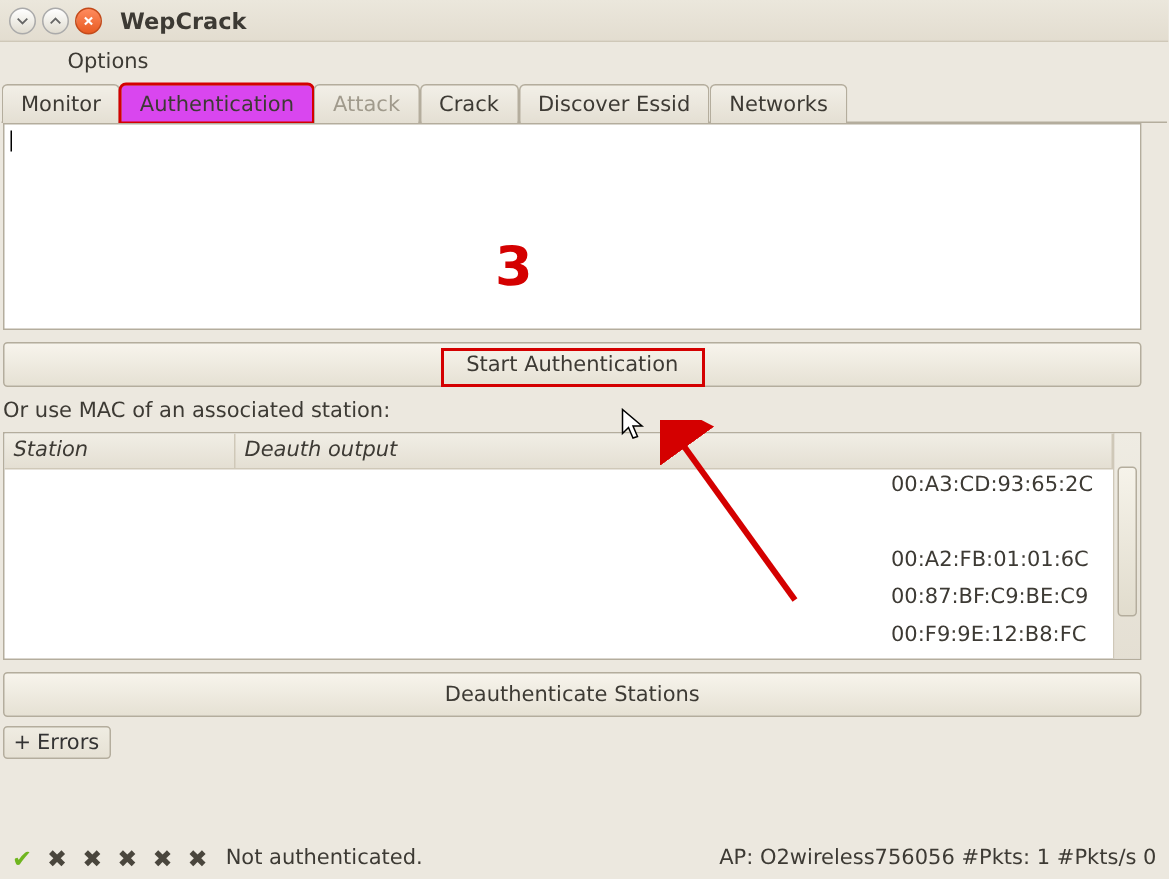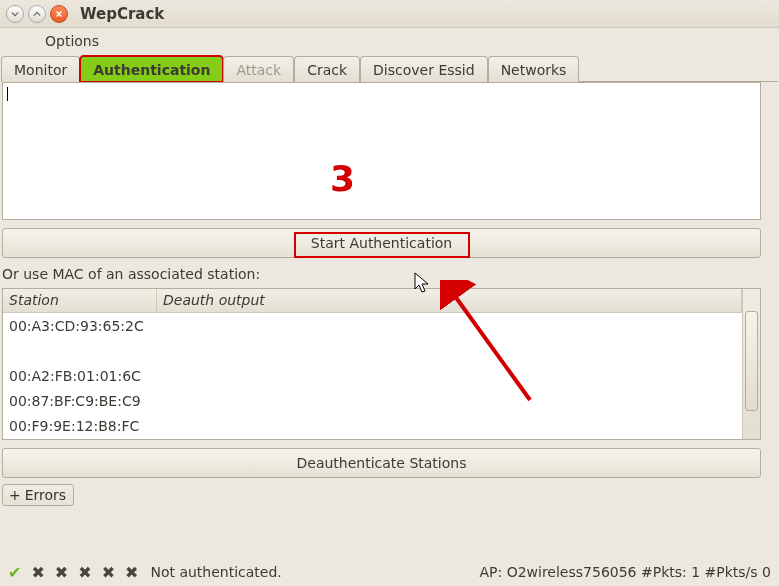--- a/index.html
+++ b/index.html
@@ -12,21 +12,21 @@
     .title-text { font-weight: bold; margin-left: 8px; font-size: 15px; color: #3d3a34; }
 
     
     .menubar { height: 26px; display: flex; align-items: center; padding: 0 6px; margin-left: 33px; }
     .menu-item { padding: 2px 6px; cursor: pointer; color: #3d3a34; }
 
     
     .tabs-wrapper { padding: 0 1px; }
     .tab-strip { display: flex; align-items: center; height: 28px; border-bottom: 1px solid #b4ad9d; }
     .tab { padding: 5px 12px 4px; border: 1px solid #b4ad9d; border-bottom: none; background: linear-gradient(#f2efe7, #e4dfd3); margin-right: 0px; border-radius: 4px 4px 0 0; cursor: pointer; color: #3d3a34; position: relative; top: 1px; }
-    .tab.active { background: #84cc16; font-weight: bold; }
+    .tab.active { background: #d946ef; font-weight: normal; }
     .tab.disabled { color: #a09a8c; }
     .tab.highlighted { outline: 2px solid #d40000; outline-offset: -1px; }
 
     
     .content { padding: 0 17px 0 1px; }
     .auth-output { background: #fff; border: 1px solid #b4ad9d; height: 138px; padding: 4px; font-family: monospace; font-size: 13px; color: #333; overflow: hidden; position: relative; }
     .auth-output .caret { display:inline-block; width:1px; height:14px; background:#000; vertical-align: top; }
 
     
     .big-btn-wrap { padding: 8px 0 4px; }
@@ -36,21 +36,21 @@
     .subtitle { padding: 4px 0 6px 0; color: #3d3a34; }
 
     
     .table-box { border: 1px solid #b4ad9d; background:#fff; display:flex; height: 152px; }
     .table-inner { flex:1; overflow:hidden; }
     .table-head { display:flex; height: 24px; background: linear-gradient(#f1eee5, #e4dfd3); border-bottom:1px solid #cfc8b8;font-style:italic; }
     .th { padding: 3px 6px; border-right:1px solid #cfc8b8; font-size:14px; color:#3d3a34; }
     .th.col-station { width: 154px; }
     .th.col-deauth { flex:1; }
     .table-body { }
-    .tr { display:flex; height: 25px; align-items:center; }
+    .tr { display:flex; height: 25px; align-items:flex-end;flex-direction:column; }
     .td { padding: 2px 6px; font-size:14px; color:#3d3a34; }
     .td.col-station { width:154px; }
     .td.col-deauth { flex:1; }
     .v-scroll { width: 18px; background: linear-gradient(#efece3,#e4dfd3); border-left:1px solid #cfc8b8; position:relative; }
     .v-thumb { position:absolute; top:22px; left:2px; right:2px; height:100px; background:linear-gradient(#f6f3ea,#e1dccd); border:1px solid #b4ad9d; border-radius:3px; }
 
     
     .deauth-wrap { padding: 8px 0 0; }
 
     

